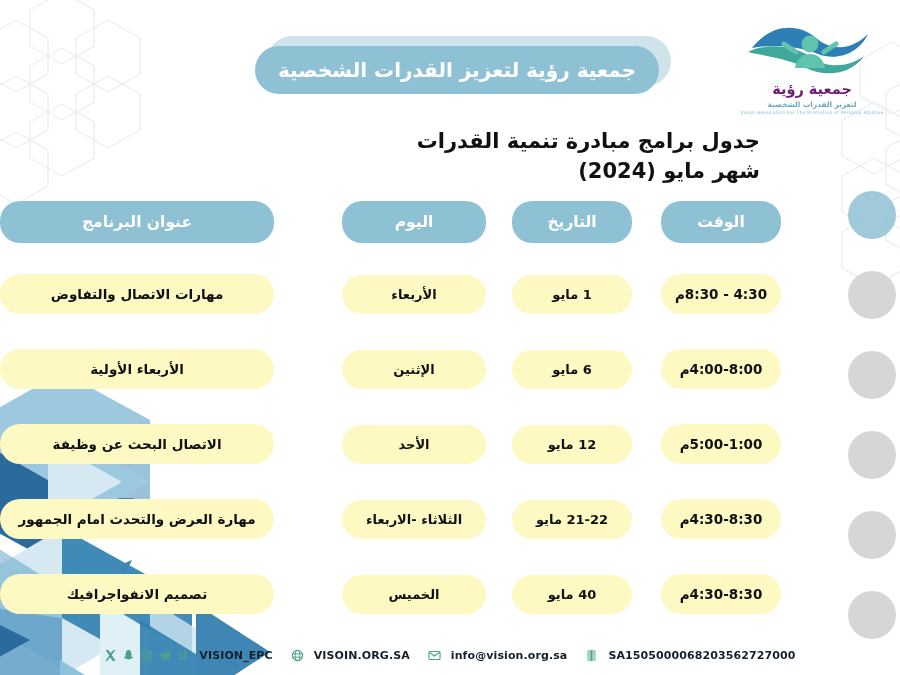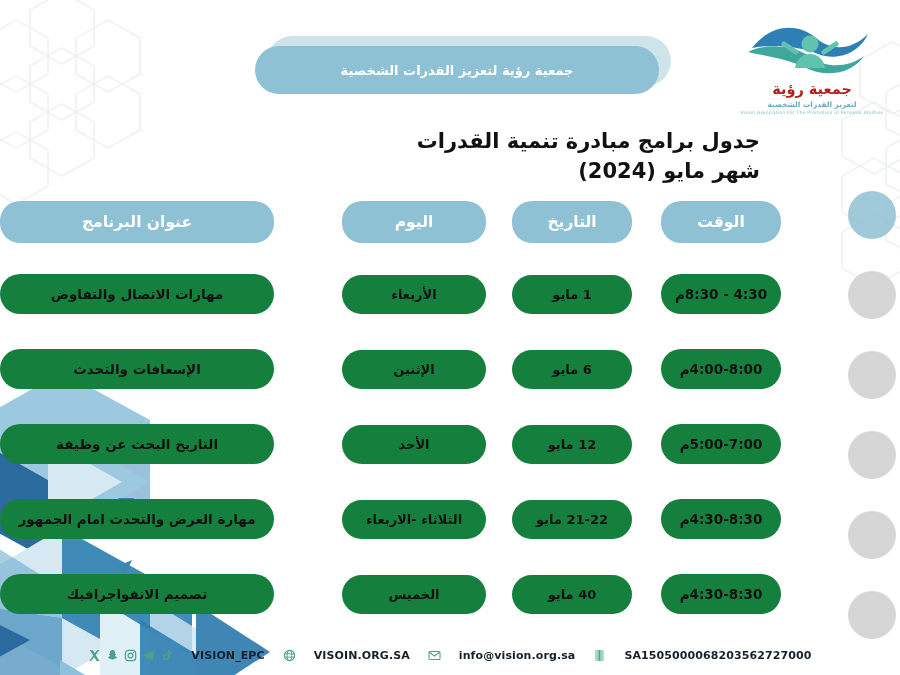--- a/index.html
+++ b/index.html
@@ -18,27 +18,27 @@
   
   .title-wrap{position:absolute;left:255px;top:36px;width:420px;height:62px;}
   .title-shadow{
     position:absolute;left:12px;top:0;width:404px;height:50px;
     background:#cfe4ea;border-radius:30px;
   }
   .title-pill{
     position:absolute;left:0;top:10px;width:404px;height:48px;
     background:#8fc1d4;border-radius:28px;
     display:flex;align-items:center;justify-content:center;
-    color:#ffffff;font-size:13px;font-weight:bold;letter-spacing:.2px;
+    color:#ffffff;font-size:20px;font-weight:bold;letter-spacing:.2px;
   }
 
   .logo{position:absolute;left:738px;top:18px;width:148px;height:104px;text-align:center;}
   .logo-mark{width:148px;height:58px;}
   .logo-ar{
-    font-size:14.5px;font-weight:bold;color:#b91c1c;letter-spacing:2.5px;
+    font-size:14.5px;font-weight:bold;color:#701a75;letter-spacing:2.5px;
     margin-top:1px;line-height:1.15;
   }
   .logo-ar2{font-size:7.4px;font-weight:bold;color:#6aa9bc;letter-spacing:1.6px;line-height:1.3;margin-top:2px;text-align:center;}
   .logo-en{font-size:4.6px;color:#8bb6c6;letter-spacing:.2px;line-height:1.3;margin-top:1px;}
 
   .subtitle{
     position:absolute;left:160px;top:126px;width:600px;
     text-align:right;color:#111111;font-size:21px;font-weight:bold;
     line-height:1.45;
   }
@@ -57,32 +57,32 @@
 
   .pill{
     width:100%;height:100%;border-radius:26px;
     display:flex;align-items:center;justify-content:center;
     box-sizing:border-box;padding:12px 8px;
   }
   .row.header .pill{
     background:#8fc1d4;color:#ffffff;font-size:15.5px;font-weight:bold;border-radius:20px;
   }
   .row.data .pill{
-    background:#15803d;color:#111111;font-size:13px;font-weight:bold;border-radius:26px;
+    background:#fef9c3;color:#111111;font-size:13px;font-weight:bold;border-radius:26px;
   }
   .row.data .col-time .pill{font-size:13.5px;letter-spacing:.2px;}
   .row.data .col-prog .pill{font-size:13.5px;}
 
   
   .footer{
     position:absolute;left:0;top:640px;width:900px;height:30px;
     display:flex;flex-direction:row;align-items:center;justify-content:center;
     gap:18px;direction:ltr;
   }
-  .f-group{display:flex;align-items:center;gap:18px;}
+  .f-group{display:flex;align-items:center;gap:10px;}
   .f-text{font-size:11px;font-weight:bold;color:#15202b;letter-spacing:.1px;}
   .f-icons{display:flex;align-items:center;gap:5px;}
   .ficon{width:13px;height:13px;display:block;}
 </style>
 </head>
 <body>
 
 <div id="stage">
 
   <div class="bg-layer">
@@ -197,45 +197,45 @@
       <div class="cell col-date">
         <div class="pill">1 مايو</div>
       </div>
       <div class="cell col-time">
         <div class="pill">4:30 - 8:30م</div>
       </div>
     </div>
 
     <div class="row data">
       <div class="cell col-prog">
-        <div class="pill">الإسعافات والتحدث</div>
+        <div class="pill">الأربعاء الأولية</div>
       </div>
       <div class="cell col-day">
         <div class="pill">الإثنين</div>
       </div>
       <div class="cell col-date">
         <div class="pill">6 مايو</div>
       </div>
       <div class="cell col-time">
         <div class="pill">4:00-8:00م</div>
       </div>
     </div>
 
     <div class="row data">
       <div class="cell col-prog">
-        <div class="pill">التاريخ البحث عن وظيفة</div>
+        <div class="pill">الاتصال البحث عن وظيفة</div>
       </div>
       <div class="cell col-day">
         <div class="pill">الأحد</div>
       </div>
       <div class="cell col-date">
         <div class="pill">12 مايو</div>
       </div>
       <div class="cell col-time">
-        <div class="pill">5:00-7:00م</div>
+        <div class="pill">5:00-1:00م</div>
       </div>
     </div>
 
     <div class="row data">
       <div class="cell col-prog">
         <div class="pill">مهارة العرض والتحدث امام الجمهور</div>
       </div>
       <div class="cell col-day">
         <div class="pill">الثلاثاء -الاربعاء</div>
       </div>

